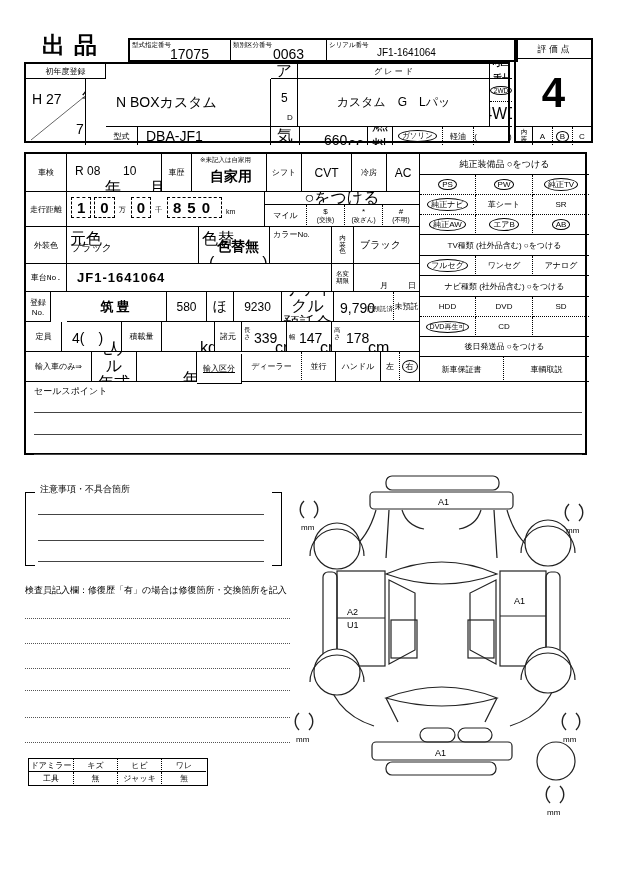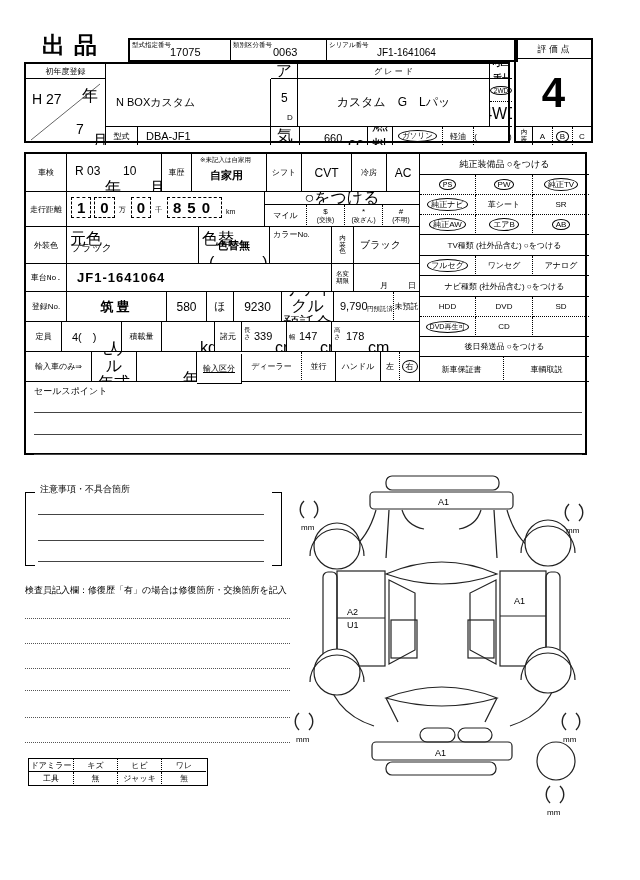--- a/index.html
+++ b/index.html
@@ -11,21 +11,21 @@
   .bb{border-bottom:1px solid #000;}
   .brd{border-right:1px dotted #000;}
   .bbd{border-bottom:1px dotted #000;}
   .flex{display:flex;align-items:center;justify-content:center;text-align:center;}
   .col{display:flex;flex-direction:column;align-items:center;justify-content:center;text-align:center;}
   .pre{white-space:pre-line;line-height:1.05;}
   .f6{font-size:6.5px;}　.f7{font-size:7px;}
   .f8{font-size:8px;}
   .f9{font-size:9px;}
   .f10{font-size:10px;}
-  .f11{font-size:11px;}
+  .f11{font-size:14px;}
   .f12{font-size:12px;}
   .f13{font-size:13px;font-weight:bold;}
   .bold{font-weight:bold;}
   .circled{border:1.6px solid #000;border-radius:50%;padding:0 3px;display:inline-block;}
   .dbox{border:1.5px dashed #000;font-size:15px;font-weight:600;padding:0 5px;line-height:19px;}
   .unit{font-size:7px;align-self:flex-end;margin:0 2px 3px 1px;}
   .line{position:absolute;height:0;border-top:1px solid #444;}
   .dotline{position:absolute;height:0;border-top:1.5px dotted #555;}
   svg text{font-family:"Liberation Sans","DejaVu Sans",sans-serif;}
 </style>
@@ -65,21 +65,21 @@
     </div>
   </div>
 
   <div class="box" style="left:24px;top:62px;width:486px;height:81px;">
 
     <div class="c br bb flex f8" style="left:0;top:0;width:80px;height:15px;">初年度登録</div>
     <div class="c br bb flex f7" style="left:245px;top:0;width:27px;height:15px;">ドア数</div>
     <div class="c br bb flex f8" style="left:272px;top:0;width:192px;height:15px;">グ レ ー ド</div>
     <div class="c bb flex f7" style="left:464px;top:0;width:22px;height:15px;">駆動</div>
 
-    <div class="c br" style="left:0;top:15px;width:80px;height:66px;">
+    <div class="c br" style="left:0;top:15px;width:60px;height:66px;">
       <svg width="80" height="66" style="position:absolute;left:0;top:0;">
         <line x1="5" y1="61" x2="74" y2="5" stroke="#666" stroke-width="1"></line>
       </svg>
       <span class="c" style="left:6px;top:12px;font-size:14px;">H 27</span>
       <span class="c f7" style="left:56px;top:7px;">年</span>
       <span class="c" style="left:50px;top:42px;font-size:14px;">7</span>
       <span class="c f7" style="left:66px;top:52px;">月</span>
     </div>
 
     <div class="c br bb f11" style="left:80px;top:15px;width:165px;height:48px;display:flex;align-items:center;padding-left:10px;">N BOXカスタム</div>
@@ -105,21 +105,21 @@
       <span style="font-size:7.5px;" class="circled">ガソリン</span>
     </div>
     <div class="c brd flex f8" style="left:417px;top:63px;width:31px;height:18px;">軽油</div>
     <div class="c flex f8" style="left:448px;top:63px;width:38px;height:18px;">(　　　　)</div>
   </div>
 
   <div class="box" style="left:24px;top:152px;width:563px;height:303px;">
 
     <div class="c br bb flex f8" style="left:0;top:0;width:41px;height:38px;">車検</div>
     <div class="c br bb" style="left:41px;top:0;width:95px;height:38px;">
-      <span class="c f12" style="left:8px;top:10px;">R 03</span>
+      <span class="c f12" style="left:8px;top:10px;">R 08</span>
       <span class="c f7" style="left:38px;top:24px;">年</span>
       <span class="c f12" style="left:56px;top:10px;">10</span>
       <span class="c f7" style="left:82px;top:24px;">月</span>
     </div>
     <div class="c br bb flex f8" style="left:136px;top:0;width:30px;height:38px;">車歴</div>
     <div class="c br bb" style="left:166px;top:0;width:75px;height:38px;">
       <span class="c f6" style="left:8px;top:2px;">※未記入は自家用</span>
       <span class="c f11 bold" style="left:18px;top:14px;">自家用</span>
     </div>
     <div class="c br bb flex f8" style="left:241px;top:0;width:35px;height:38px;">シフト</div>
@@ -174,21 +174,21 @@
 
     <div class="c br bb flex f8" style="left:0;top:110px;width:41px;height:28px;font-family:Liberation Mono, monospace;">車台No.</div>
     <div class="c br bb f13" style="left:41px;top:110px;width:265px;height:28px;display:flex;align-items:center;padding-left:10px;letter-spacing:1px;">JF1-1641064</div>
     <div class="c br bb flex f6 pre" style="left:306px;top:110px;width:22px;height:28px;">名変
 期限</div>
     <div class="c br bb" style="left:328px;top:110px;width:66px;height:28px;">
       <span class="c f8" style="left:26px;top:16px;">月</span>
       <span class="c f8" style="left:54px;top:16px;">日</span>
     </div>
 
-    <div class="c br bb flex f8" style="left:0;top:138px;width:41px;height:30px;">登録No.</div>
+    <div class="c br bb flex f8" style="left:0;top:138px;width:25px;height:30px;">登録No.</div>
     <div class="c br bb flex f13" style="left:41px;top:138px;width:100px;height:30px;letter-spacing:3px;">筑豊</div>
     <div class="c br bb flex f12" style="left:141px;top:138px;width:40px;height:30px;">580</div>
     <div class="c br bb flex f11" style="left:181px;top:138px;width:27px;height:30px;">ほ</div>
     <div class="c br bb flex f12" style="left:208px;top:138px;width:48px;height:30px;">9230</div>
     <div class="c br bb flex f7 pre" style="left:256px;top:138px;width:52px;height:30px;">リサイクル
 預託金</div>
     <div class="c brd bb" style="left:308px;top:138px;width:60px;height:30px;">
       <span class="c f11" style="left:6px;top:8px;">9,790</span>
       <span class="c f6" style="left:33px;top:13px;">円預託済</span>
     </div>
@@ -236,21 +236,21 @@
     <div class="c br bb flex" style="left:374px;top:198px;width:20px;height:30px;">
       <span class="f8 circled">右</span>
     </div>
 
     <div class="c f9" style="left:8px;top:231px;width:120px;height:12px;">セールスポイント</div>
     <div class="line" style="left:8px;top:258px;width:548px;"></div>
     <div class="line" style="left:8px;top:280px;width:548px;"></div>
     <div class="line" style="left:8px;top:300px;width:548px;"></div>
 
     <div class="c bb flex f9" style="left:394px;top:0;width:169px;height:21px;">純正装備品 ○をつける</div>
-    <div class="c brd bbd flex" style="left:394px;top:21px;width:56px;height:20px;font-family:Liberation Mono, monospace;">
+    <div class="c brd bbd flex" style="left:394px;top:21px;width:56px;height:20px;">
         <span class="f8 circled">PS</span>
       </div>
     <div class="c brd bbd flex" style="left:450px;top:21px;width:57px;height:20px;">
         <span class="f8 circled">PW</span>
       </div>
     <div class="c bbd flex" style="left:507px;top:21px;width:56px;height:20px;">
         <span class="f8 circled">純正TV</span>
       </div>
     <div class="c brd bbd flex" style="left:394px;top:41px;width:56px;height:20px;">
         <span class="f8 circled">純正ナビ</span>

